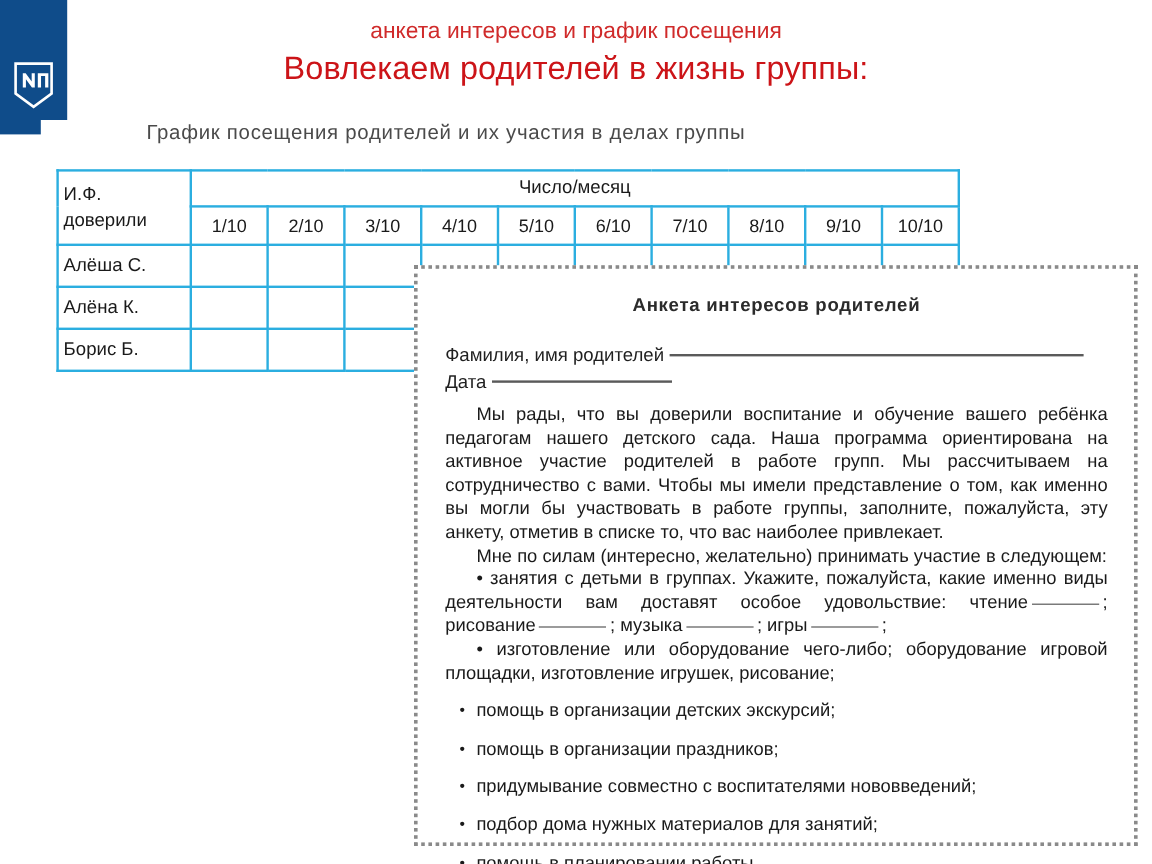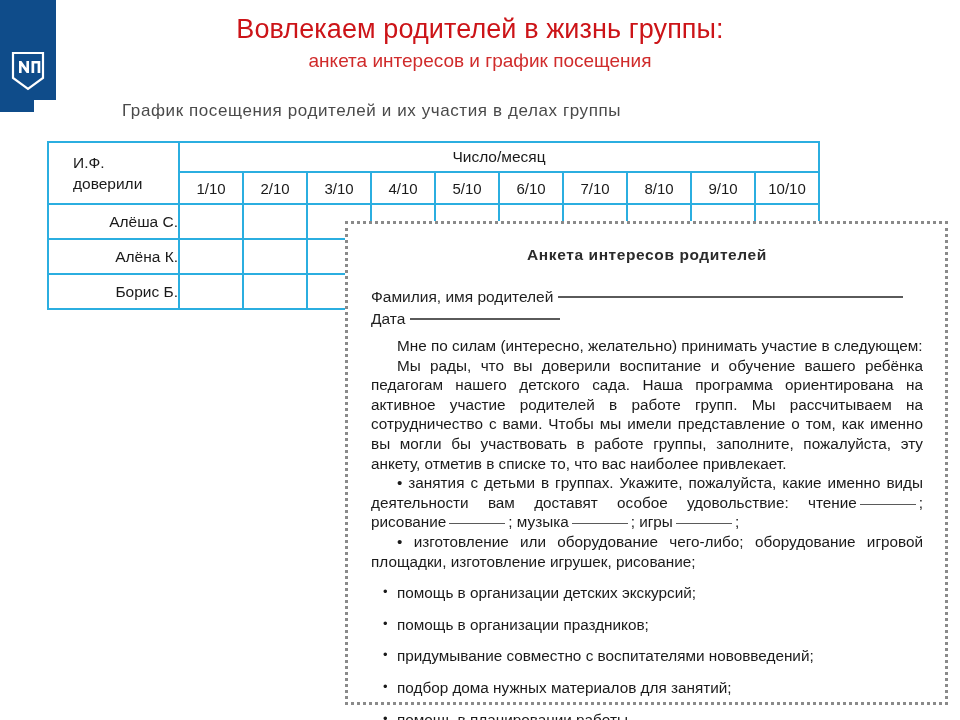--- a/index.html
+++ b/index.html
@@ -81,41 +81,40 @@
     font-weight: 400;
     font-size: 15px;
     color:#1a1a1a;
     padding: 0;
     text-align:center;
     vertical-align: middle;
   }
   #schedule-table .namecol{
     width: 105px;
     text-align:left;
-    padding-left: 24px;
+    padding-left: 4px;
     font-size: 15.5px;
   }
   #schedule-table .namehead{
     height: 58px;
     line-height: 21px;
     vertical-align: middle;
   }
   #schedule-table .spanhead{
     height: 28px;
     font-size: 15.5px;
     border-radius: 11px;
   }
   #schedule-table .datehead{
     height: 30px;
     width: 62px;
     font-size: 15px;
   }
   #schedule-table .bodyrow td{
     height: 33px;
-    text-align: right;
   }
 
   
   #questionnaire{
     position:absolute;
     left: 345px; top: 221px;
     width: 603px; height: 484px;
     box-sizing: border-box;
     border: 3px dotted #8a8a8a;
     background: #ffffff;
@@ -202,22 +201,22 @@
 
 <div id="logo-bar">
   <svg id="logo-mark" viewBox="0 0 36 42">
     <path d="M3 3 L33 3 L33 28 L18 39 L3 28 Z" fill="none" stroke="#ffffff" stroke-width="2.2"></path>
     <path d="M9 11 L9 23 L11.6 23 L11.6 16 L16.6 23 L19 23 L19 11 L16.4 11 L16.4 18 L11.4 11 Z" fill="#ffffff"></path>
     <path d="M21.5 11 L21.5 23 L24.2 23 L24.2 13.4 L27.6 13.4 L27.6 23 L30.3 23 L30.3 11 Z" fill="#ffffff"></path>
   </svg>
 </div>
 
 <div id="title-block">
+  <div id="deck-subtitle">анкета интересов и график посещения</div>
   <div id="deck-title">Вовлекаем родителей в жизнь группы:</div>
-  <div id="deck-subtitle">анкета интересов и график посещения</div>
 </div>
 
 <div id="schedule-caption">График посещения родителей и их участия в делах группы</div>
 
 <table id="schedule-table">
   <tbody>
     <tr>
       <td class="namecol namehead" rowspan="2">
         <div>И.Ф.</div>
         <div>доверили</div>
@@ -287,23 +286,23 @@
     <span>Фамилия, имя родителей</span>
     <span class="rule rule-name"></span>
   </div>
   <div class="q-field-line">
     <span>Дата</span>
     <span class="rule rule-date"></span>
   </div>
 
   <div id="q-body">
 
+    <p>Мы рады, что вы доверили воспитание и обучение вашего ребён­ка педагогам нашего детского сада. Наша программа ориентирована на активное участие родителей в работе групп. Мы рассчитываем на сотрудничество с вами. Чтобы мы имели представление о том, как именно вы могли бы участвовать в работе группы, заполните, пожа­луйста, эту анкету, отметив в списке то, что вас наиболее привлекает.</p>
+
     <p>Мне по силам (интересно, желательно) принимать участие в сле­дующем:</p>
-
-    <p>Мы рады, что вы доверили воспитание и обучение вашего ребён­ка педагогам нашего детского сада. Наша программа ориентирована на активное участие родителей в работе групп. Мы рассчитываем на сотрудничество с вами. Чтобы мы имели представление о том, как именно вы могли бы участвовать в работе группы, заполните, пожа­луйста, эту анкету, отметив в списке то, что вас наиболее привлекает.</p>
 
     <p class="bullet-para">
       <span>•&nbsp;</span><span>занятия с детьми в группах. Укажите, пожалуйста, какие именно виды деятельности вам доставят особое удовольствие: чтение</span><span class="blank"></span><span>;</span>
       <span>рисование</span><span class="blank"></span><span>;</span>
       <span>музыка</span><span class="blank"></span><span>;</span>
       <span>игры</span><span class="blank"></span><span>;</span>
     </p>
 
     <p class="bullet-para">
       <span>•&nbsp;</span><span>изготовление или оборудование чего-либо; оборудование игро­вой площадки, изготовление игрушек, рисование;</span>

